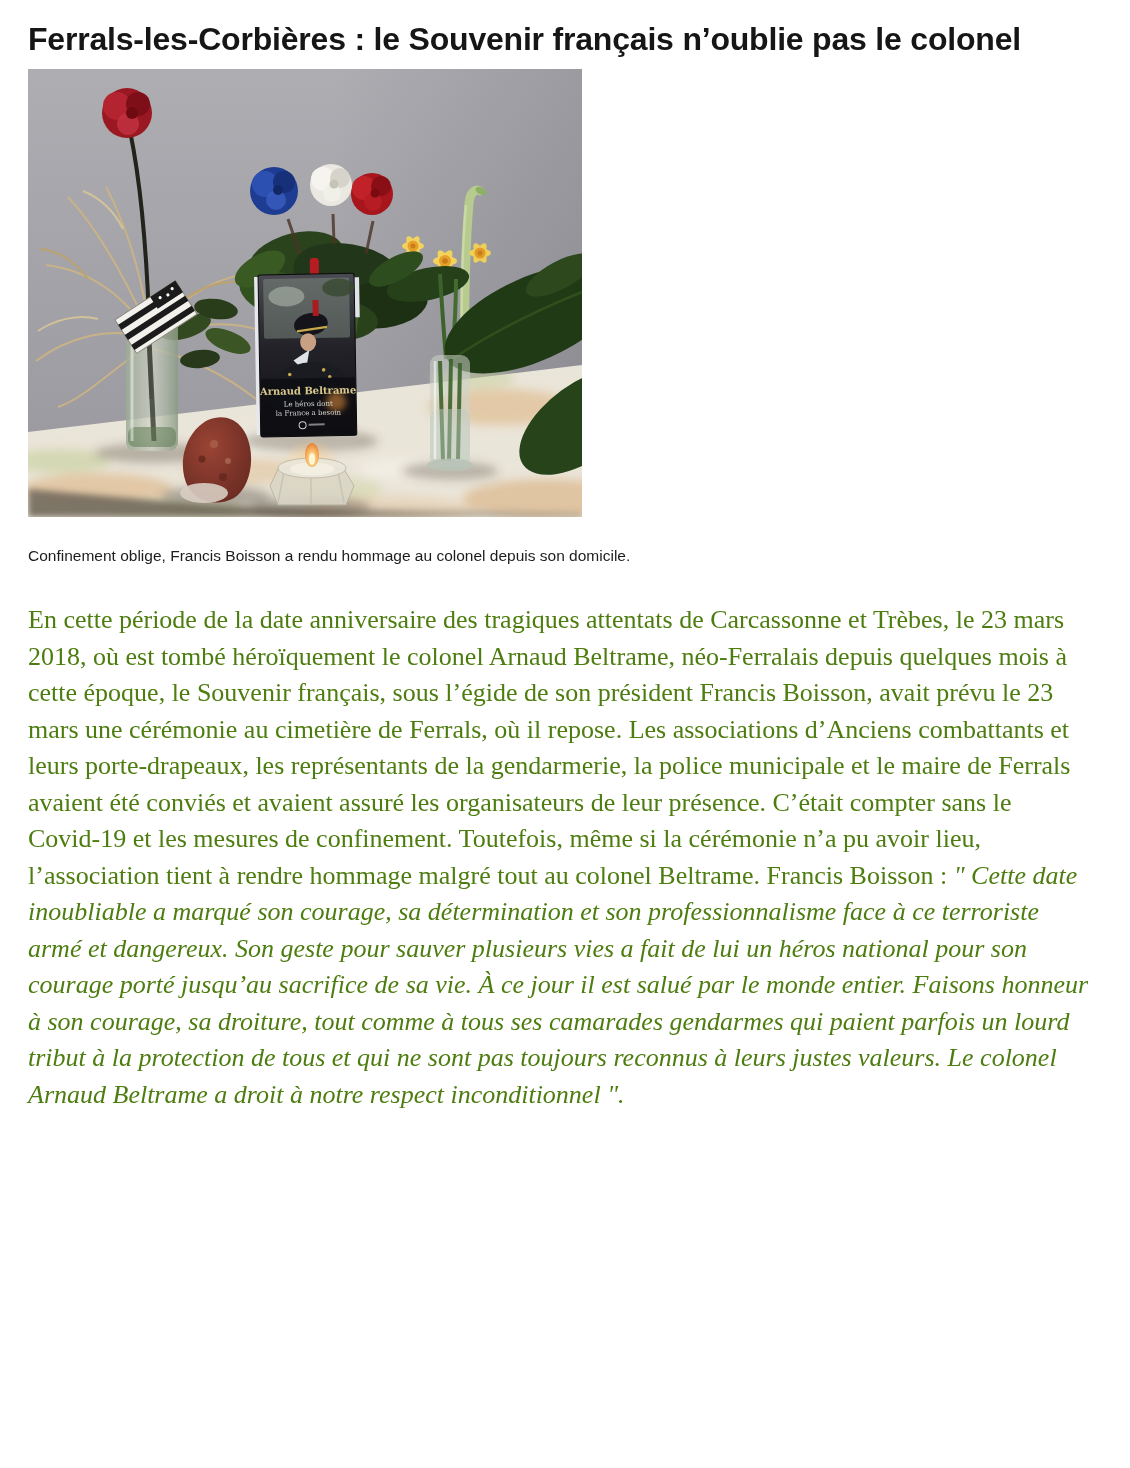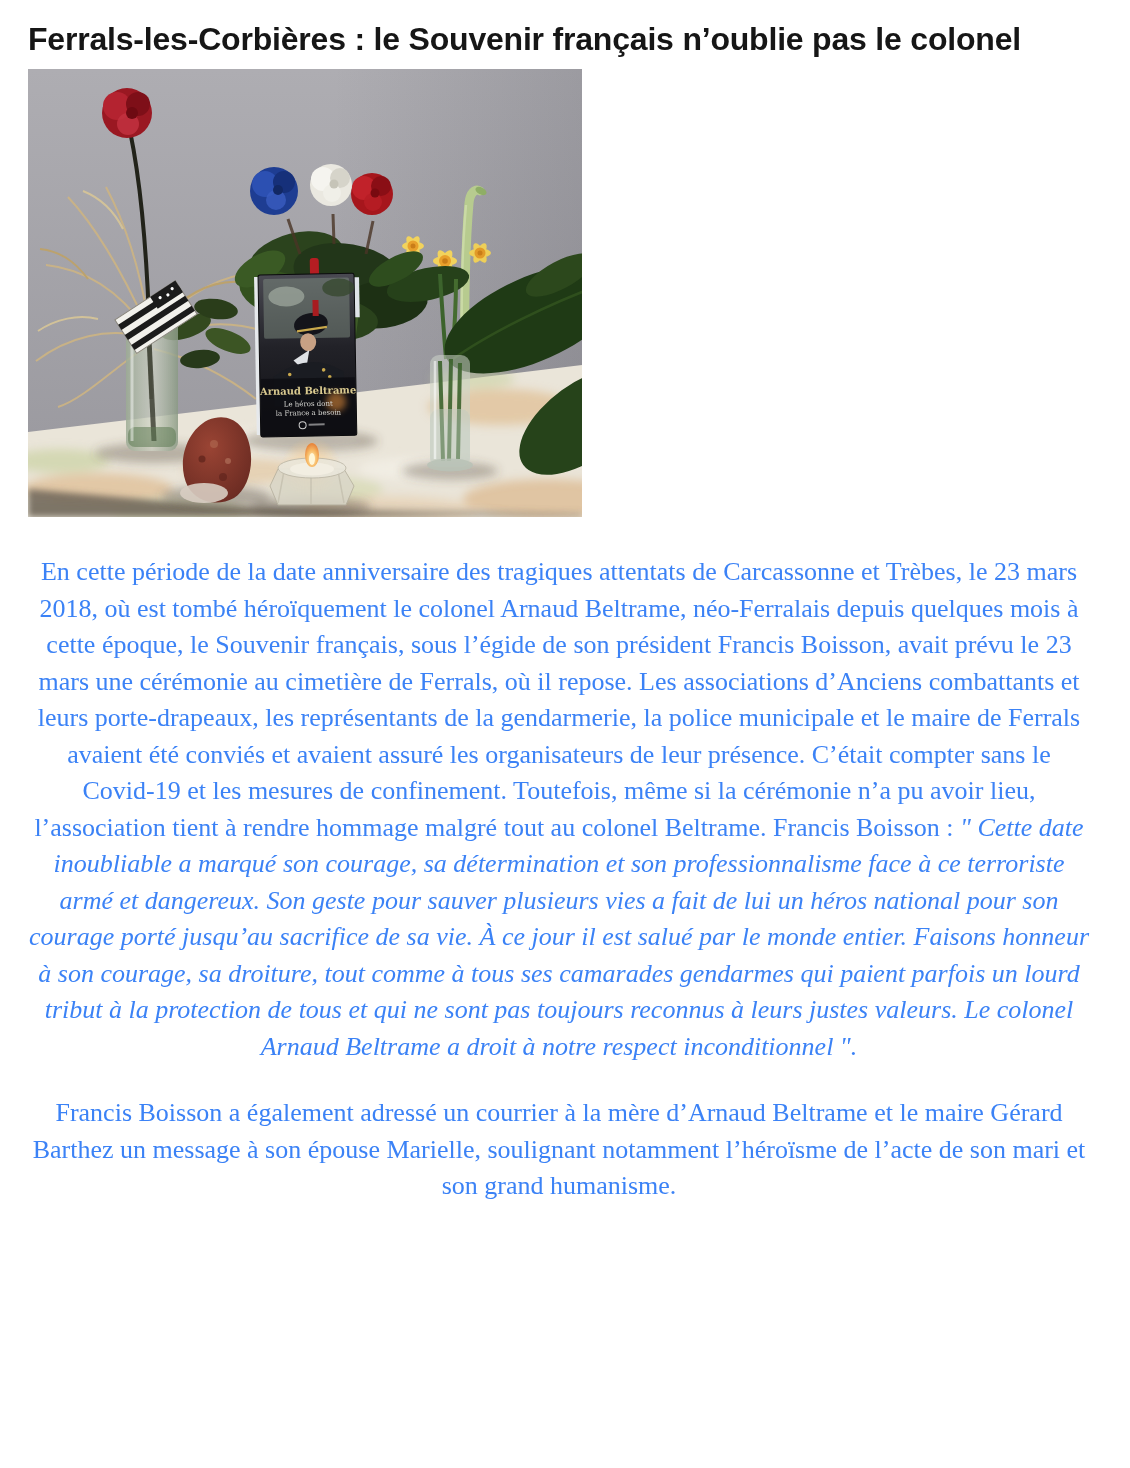--- a/index.html
+++ b/index.html
@@ -5,21 +5,21 @@
   html,body{margin:0;padding:0;background:#ffffff;}
   body{font-family:"Liberation Sans",sans-serif;color:#191919;}
   .page{width:1130px;box-sizing:border-box;}
   .article{padding:16px 26px 24px 28px;}
   h1.title{margin:0;font:700 32px/46px "Liberation Sans",sans-serif;letter-spacing:-0.2px;color:#161616;}
   h1.title span{display:block;}
   figure.photo{margin:7px 0 16px 0;padding:0;width:650px;}
   figure.photo svg{display:block;}
   p.caption{margin:29px 0 0 0;font:400 15.5px/19px "Liberation Sans",sans-serif;color:#1d1d1d;}
   p.meta{margin:7px 0 0 0;font:400 27px/33px "Liberation Serif",serif;color:#6d6d6d;}
-  p.body-p{margin:37px 0 0 0;max-width:1062px;font:400 26px/36.5px "Liberation Serif",serif;color:#3b82f6;text-align:center;}
+  p.body-p{margin:37px 0 0 0;max-width:1062px;font:400 26px/36.5px "Liberation Serif",serif;color:#4d7c0f;}
   p.body-p.second{margin-top:30px;}
   p.body-p em{font-style:italic;}
 </style>
 </head>
 <body>
 
 <div class="page">
   <div class="article">
 
     <h1 class="title">
@@ -279,20 +279,20 @@
           <path d="M250,400 L316,400 L326,417 L318,436 L250,436 L242,417 Z" fill="#dad6c8" opacity="0.85" stroke="#b5b09e" stroke-width="1"></path>
           <path d="M256,402 L250,434 M283,404 L283,436 M310,402 L316,434" stroke="#c4bfae" stroke-width="1.5" opacity="0.8"></path>
           <ellipse cx="284" cy="399" rx="34" ry="10" fill="#e9e6da" opacity="0.9" stroke="#bdb8a8" stroke-width="1"></ellipse>
           <ellipse cx="284" cy="400" rx="22" ry="6.5" fill="#f2eee2"></ellipse>
           <ellipse cx="284" cy="386" rx="7" ry="12" fill="url(#flame)"></ellipse>
           <ellipse cx="284" cy="390" rx="3" ry="6" fill="#fff6d8"></ellipse>
         </g>
       </svg>
     </figure>
 
+    <p class="caption">Confinement oblige, Francis Boisson a rendu hommage au colonel depuis son domicile.</p>
 
 
     <p class="body-p"><span>En cette période de la date anniversaire des tragiques attentats de Carcassonne et Trèbes, le 23 mars 2018, où est tombé héroïquement le colonel Arnaud Beltrame, néo-Ferralais depuis quelques mois à cette époque, le Souvenir français, sous l’égide de son président Francis Boisson, avait prévu le 23 mars une cérémonie au cimetière de Ferrals, où il repose. Les associations d’Anciens combattants et leurs porte-drapeaux, les représentants de la gendarmerie, la police municipale et le maire de Ferrals avaient été conviés et avaient assuré les organisateurs de leur présence. C’était compter sans le Covid-19 et les mesures de confinement. Toutefois, même si la cérémonie n’a pu avoir lieu, l’association tient à rendre hommage malgré tout au colonel Beltrame. Francis Boisson : </span><em>" Cette date inoubliable a marqué son courage, sa détermination et son professionnalisme face à ce terroriste armé et dangereux. Son geste pour sauver plusieurs vies a fait de lui un héros national pour son courage porté jusqu’au sacrifice de sa vie. À ce jour il est salué par le monde entier. Faisons honneur à son courage, sa droiture, tout comme à tous ses camarades gendarmes qui paient parfois un lourd tribut à la protection de tous et qui ne sont pas toujours reconnus à leurs justes valeurs. Le colonel Arnaud Beltrame a droit à notre respect inconditionnel ".</em></p>
 
-    <p class="body-p second">Francis Boisson a également adressé un courrier à la mère d’Arnaud Beltrame et le maire Gérard Barthez un message à son épouse Marielle, soulignant notamment l’héroïsme de l’acte de son mari et son grand humanisme.</p>
 
   </div>
 </div>
 
 </body></html>

